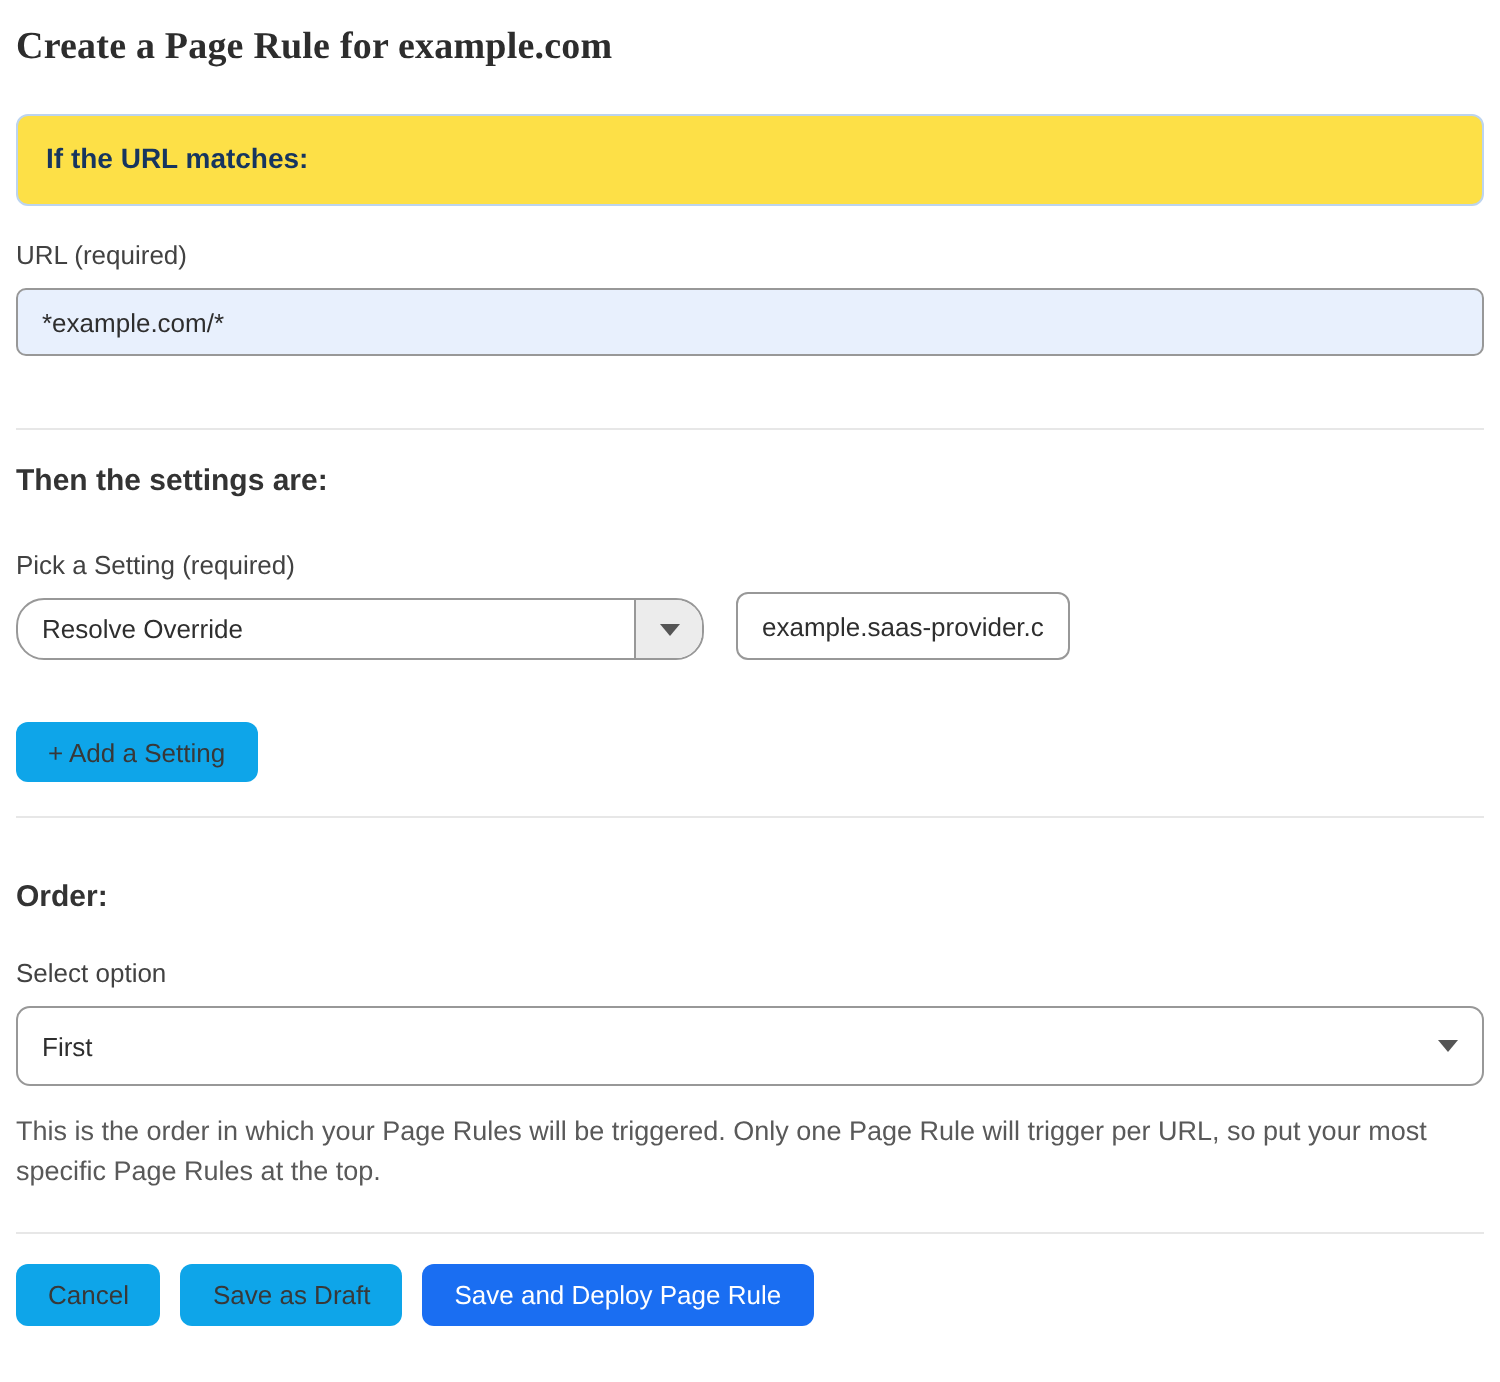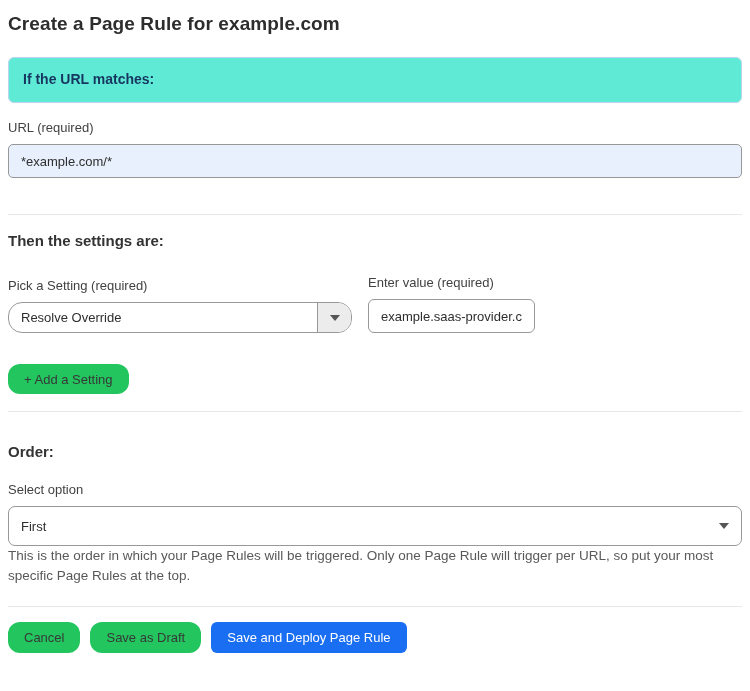--- a/index.html
+++ b/index.html
@@ -9,24 +9,25 @@
     font-family: "Liberation Sans", sans-serif;
     color: #333333;
     padding: 13px 8px 12px 8px;
     overflow: hidden;
   }
   .page-title {
     font-size: 19px;
     font-weight: bold;
     color: #2d2d2d;
     letter-spacing: 0.1px;
+    font-family: Liberation Serif, serif;
   }
   .info-box {
     margin-top: 22px;
-    background: #5eead4;
+    background: #fde047;
     border: 1px solid #bcd4ef;
     border-radius: 6px;
     padding: 10px 14px 12px 14px;
     color: #27466f;
     font-size: 14px;
     line-height: 22px;
   }
   .info-box .info-heading {
     font-weight: bold;
     color: #16355f;
@@ -112,41 +113,40 @@
   .btn {
     font-family: "Liberation Sans", sans-serif;
     font-size: 13px;
     border: none;
     border-radius: 6px;
     height: 30px;
     padding: 0 16px;
     cursor: pointer;
   }
   .btn-gray {
-    background: #22c55e;
+    background: #0ea5e9;
     color: #383838;
-    border-radius: 12px;
   }
   .add-setting-btn { margin-top: 31px; height: 30px; }
   .divider-2 { margin-top: 17px; }
   .order-heading { margin-top: 31px; }
   .order-label { margin-top: 22px; }
   .order-select {
     height: 40px;
     border-radius: 7px;
   }
   .order-select .caret-wrap {
     width: 34px;
     align-self: stretch;
     display: flex;
     align-items: center;
     justify-content: center;
   }
   .help-text {
-    margin-top: 0;
+    margin-top: 13px;
     font-size: 13.5px;
     line-height: 20px;
     color: #595959;
   }
   .divider-3 { margin-top: 20px; }
   .actions-row {
     margin-top: 15px;
     display: flex;
     align-items: center;
   }
@@ -178,21 +178,20 @@
   <div class="col-setting">
     <div class="field-label">Pick a Setting (required)</div>
     <div class="select-box">
       <span class="select-value">Resolve Override</span>
       <span class="select-arrow-seg">
         <span class="caret-down"></span>
       </span>
     </div>
   </div>
   <div class="col-value">
-    <div class="field-label">Enter value (required)</div>
     <input type="text" class="text-input value-input" value="example.saas-provider.com" style="">
   </div>
 </div>
 
 <button class="btn btn-gray add-setting-btn">+ Add a Setting</button>
 
 <hr class="divider divider-2">
 
 <h2 class="section-heading order-heading">Order:</h2>
 

